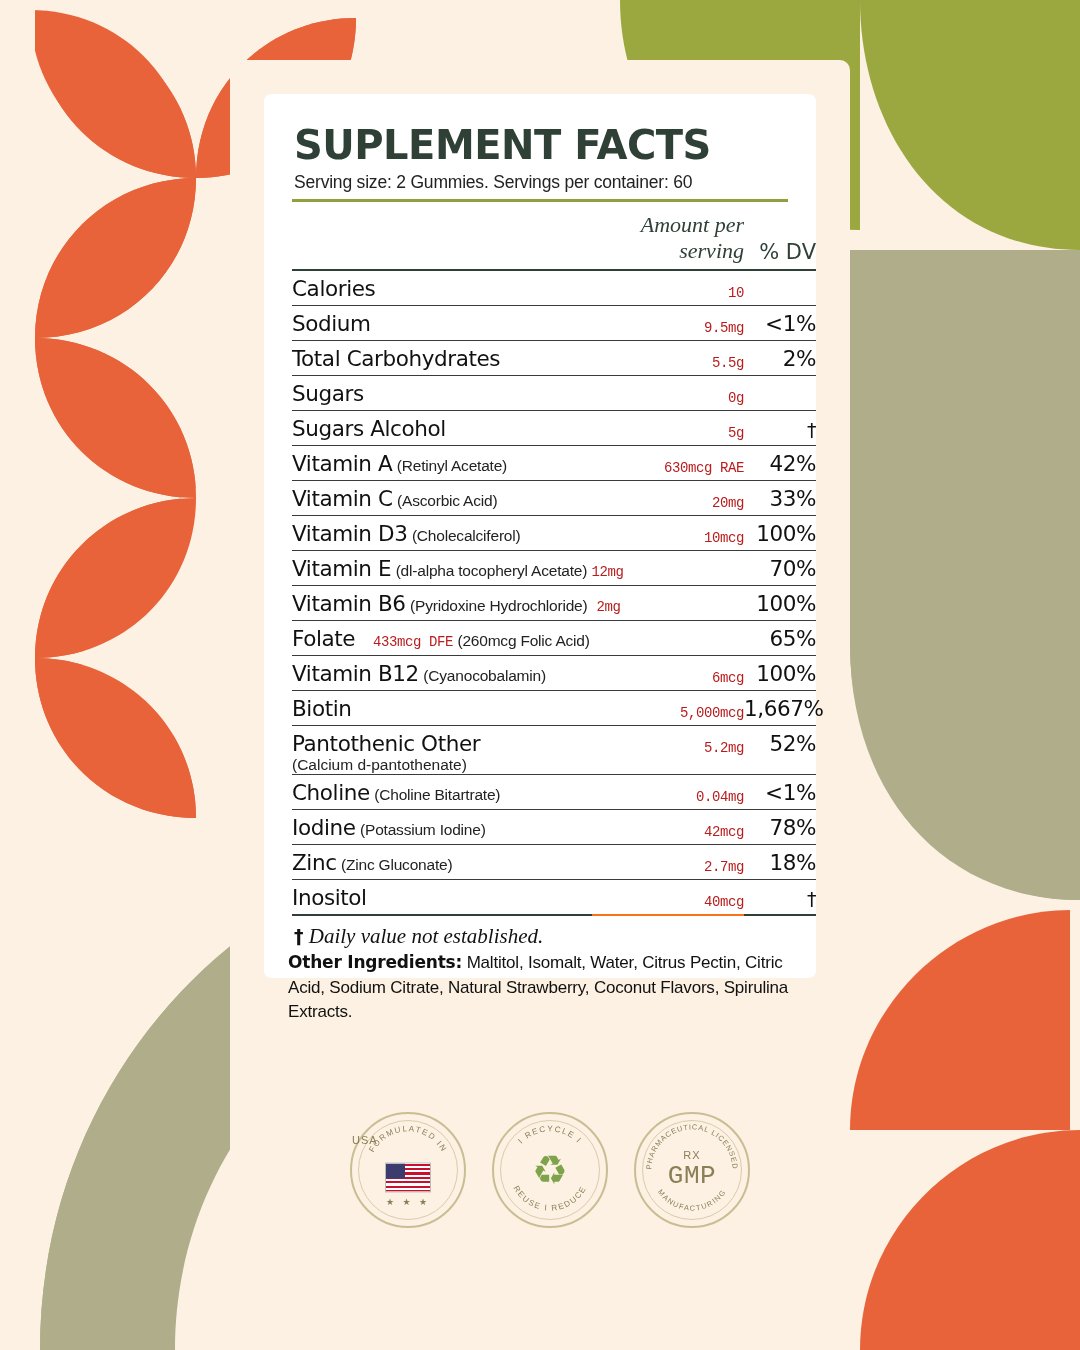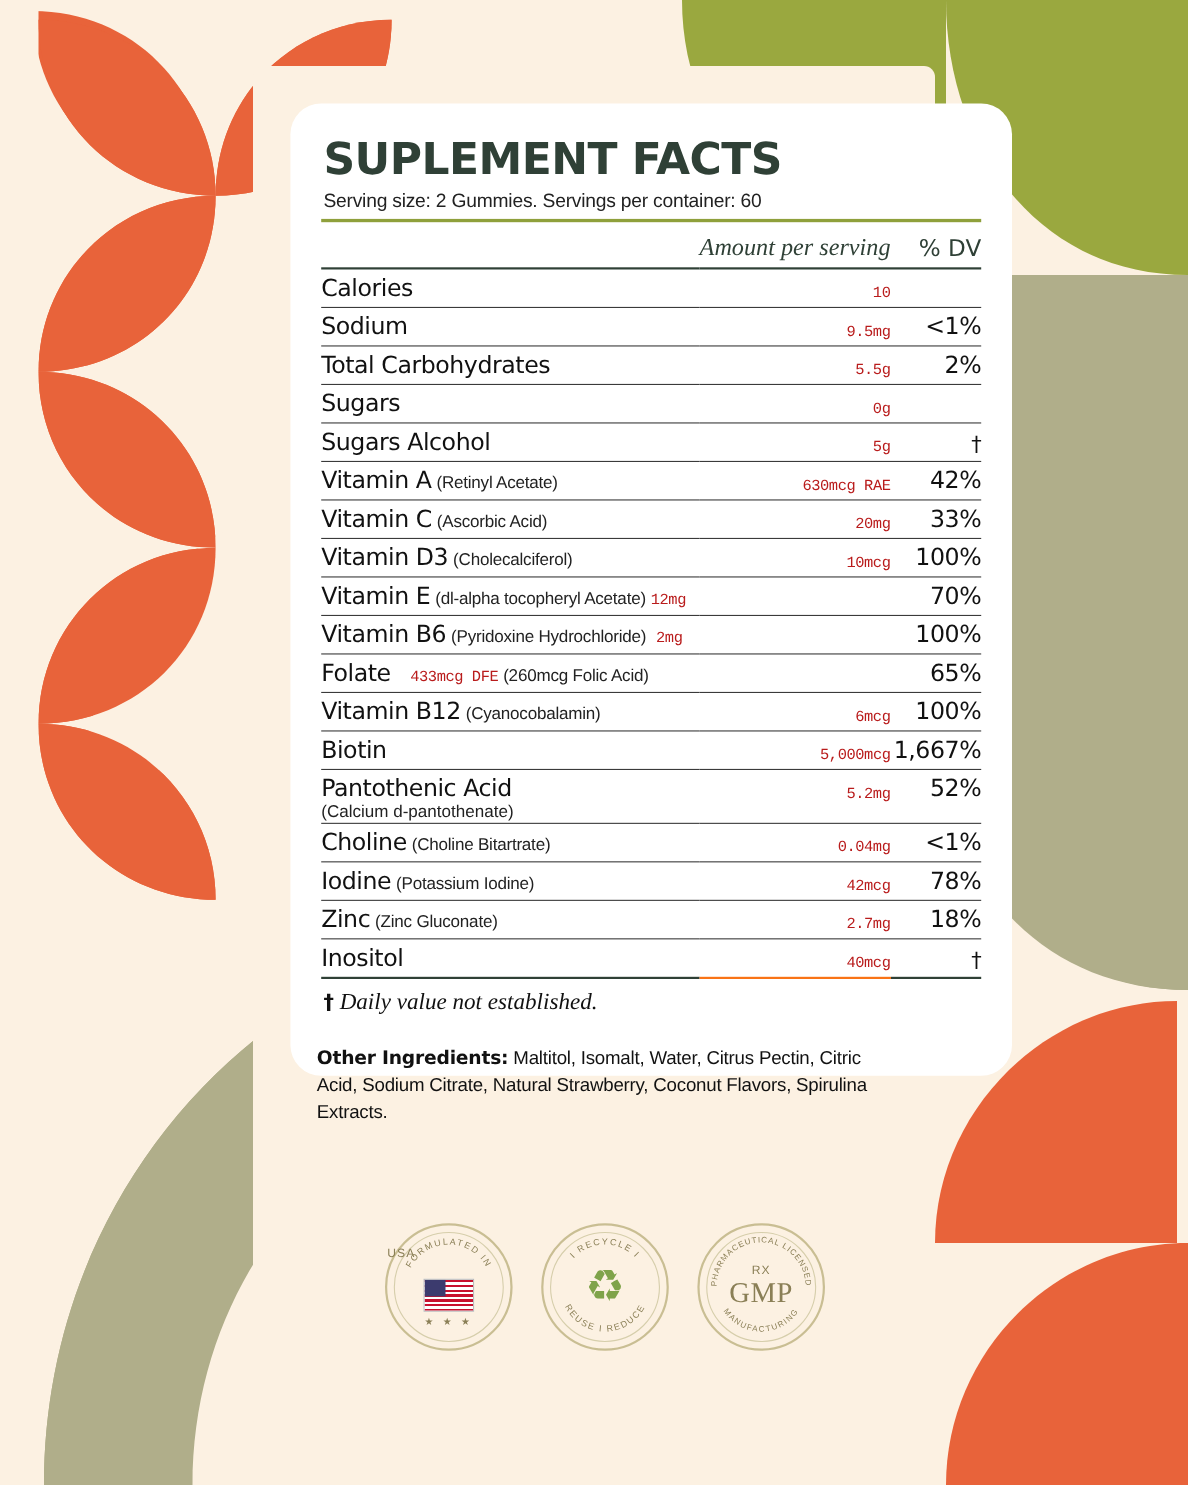--- a/index.html
+++ b/index.html
@@ -21,24 +21,24 @@
     inset: 0;
     width: 1080px;
     height: 1350px;
   }
 
   
   #card {
     position: absolute;
     left: 264px;
     top: 94px;
-    width: 656px;
+    width: 552px;
     height: 884px;
     background: #FFFFFF;
-    border-radius: 28px;
+    border-radius: 7px;
     box-sizing: border-box;
     padding: 30px 28px 0 28px;
   }
 
   .title {
     font-family: "DejaVu Sans", sans-serif;
     font-weight: bold;
     font-size: 40px;
     letter-spacing: -0.5px;
     color: #2F4036;
@@ -247,21 +247,21 @@
     line-height: 1;
   }
   .gmp-rx {
     font-family: "Liberation Sans", sans-serif;
     font-size: 11px;
     color: #8A7F56;
     text-align: center;
     letter-spacing: 1px;
   }
   .gmp-main {
-    font-family: Liberation Serif, serif;
+    font-family: Liberation Mono, monospace;
     font-size: 26px;
     color: #8A7F56;
     text-align: center;
     letter-spacing: 0.5px;
   }
 </style>
 </head>
 <body>
 
 <svg id="bg" viewBox="0 0 1080 1350" xmlns="http://www.w3.org/2000/svg">
@@ -419,21 +419,21 @@
       <td class="col-dv"><span class="dv">100%</span></td>
     </tr>
 
     <tr class="row">
       <td class="col-name"><span class="nm">Biotin</span></td>
       <td class="col-amt"><span class="amt">5,000mcg</span></td>
       <td class="col-dv"><span class="dv">1,667%</span></td>
     </tr>
 
     <tr>
-      <td class="col-name" style="padding:5px 0 0 0;"><span class="nm">Pantothenic Acid</span></td>
+      <td class="col-name" style="padding:5px 0 0 0;"><span class="nm">Pantothenic Other</span></td>
       <td class="col-amt" style="padding:5px 0 0 0;"><span class="amt">5.2mg</span></td>
       <td class="col-dv" style="padding:5px 0 0 0;"><span class="dv">52%</span></td>
     </tr>
     <tr>
       <td colspan="3" class="contin" style="border-bottom:1px solid #3A3A3A;">(Calcium d-pantothenate)</td>
     </tr>
 
     <tr class="row">
       <td class="col-name"><span class="nm">Choline</span> <span class="sub">(Choline Bitartrate)</span></td>
       <td class="col-amt"><span class="amt">0.04mg</span></td>

